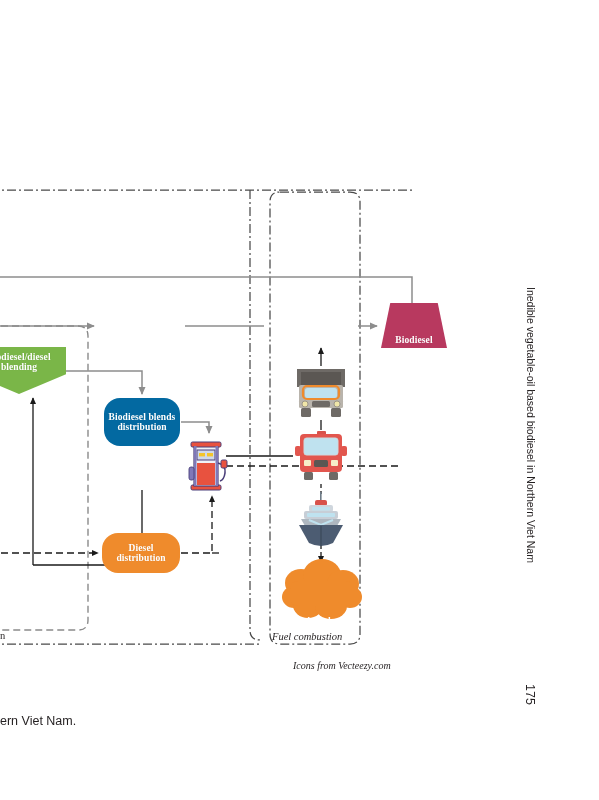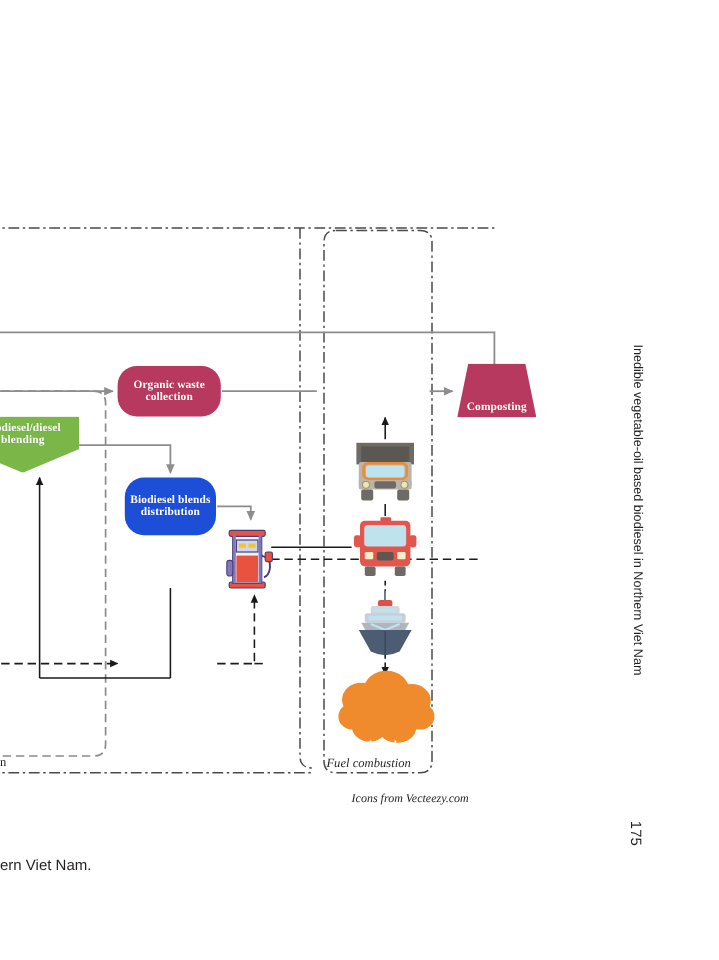--- a/index.html
+++ b/index.html
@@ -150,35 +150,35 @@
     <path d="M 33 565 L 142 565" fill="none" stroke="#1a1a1a" stroke-width="1.3"></path>
     <path d="M 142 565 L 142 490" fill="none" stroke="#1a1a1a" stroke-width="1.3"></path>
 
     <path d="M -10 553 L 98 553" fill="none" stroke="#1a1a1a" stroke-width="1.3" stroke-dasharray="7,4" marker-end="url(#ah-black)"></path>
 
     <path d="M 181 553 L 212 553 L 212 496" fill="none" stroke="#1a1a1a" stroke-width="1.3" stroke-dasharray="7,4" marker-end="url(#ah-black)"></path>
 
     <path d="M 212 553 L 220 553" fill="none" stroke="#1a1a1a" stroke-width="1.3" stroke-dasharray="7,4"></path>
   </svg>
 
-  <div class="node pill" style="left:98px; top:305px; width:86px; height:42px; background:#b8395f; font-size:9.5px;">
-    <span class="node-label">Organic waste collection</span>
-  </div>
 
   <div class="node pent" style="left:-28px; top:347px; width:94px; height:47px; background:#7ab648; font-size:9.5px; align-items:flex-start; padding-top:5px; box-sizing:border-box;">
     <span class="node-label">Biodiesel/diesel blending</span>
   </div>
 
-  <div class="node pill" style="left:104px; top:398px; width:76px; height:48px; background:#1d4ed8; font-size:9.5px;">
+  <div class="node pill" style="left:104px; top:398px; width:76px; height:48px; background:#0369a1; font-size:9.5px;">
     <span class="node-label">Biodiesel blends distribution</span>
   </div>
 
+  <div class="node pill" style="left:102px; top:533px; width:78px; height:40px; background:#ef8b2c; font-size:9.5px;">
+    <span class="node-label">Diesel distribution</span>
+  </div>
 
   <div class="node trap" style="left:381px; top:303px; width:66px; height:45px; background:#b8395f; font-size:9.5px;">
-    <span class="node-label">Composting</span>
+    <span class="node-label">Biodiesel</span>
   </div>
 
 
   <div class="cloudwrap" style="left:279px; top:556px; width:86px; height:70px;">
     <svg width="86" height="70" viewBox="0 0 86 70">
       <g fill="#ef8b2c">
         <ellipse cx="22" cy="27" rx="16" ry="14"></ellipse>
         <ellipse cx="43" cy="19" rx="19" ry="16"></ellipse>
         <ellipse cx="64" cy="28" rx="16" ry="14"></ellipse>
         <ellipse cx="71" cy="41" rx="12" ry="11"></ellipse>

